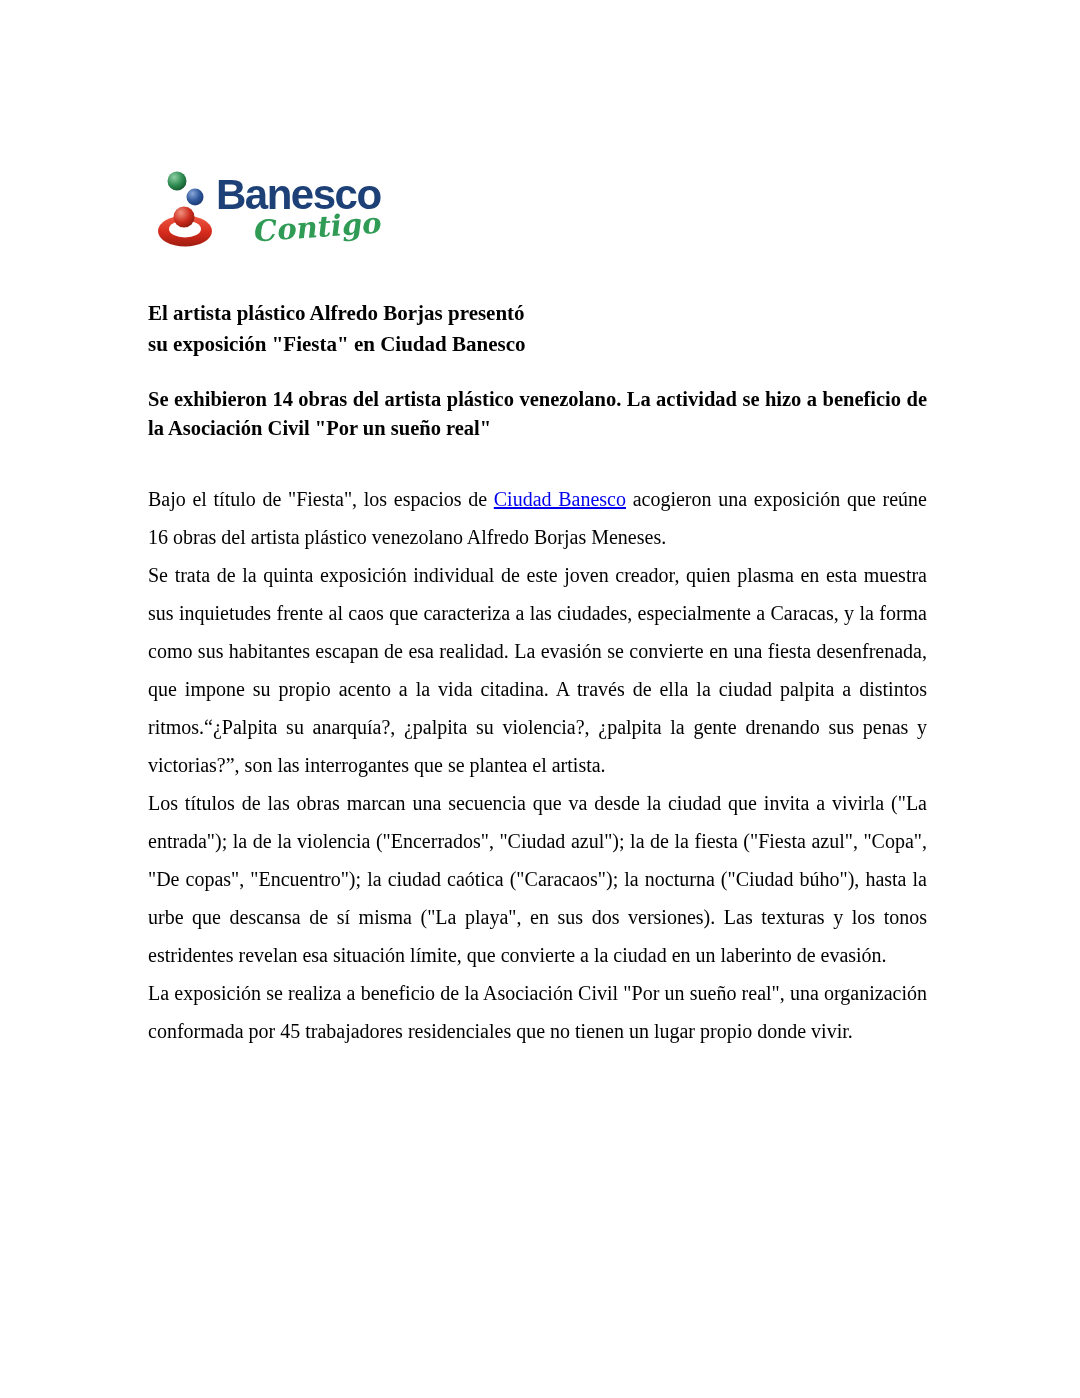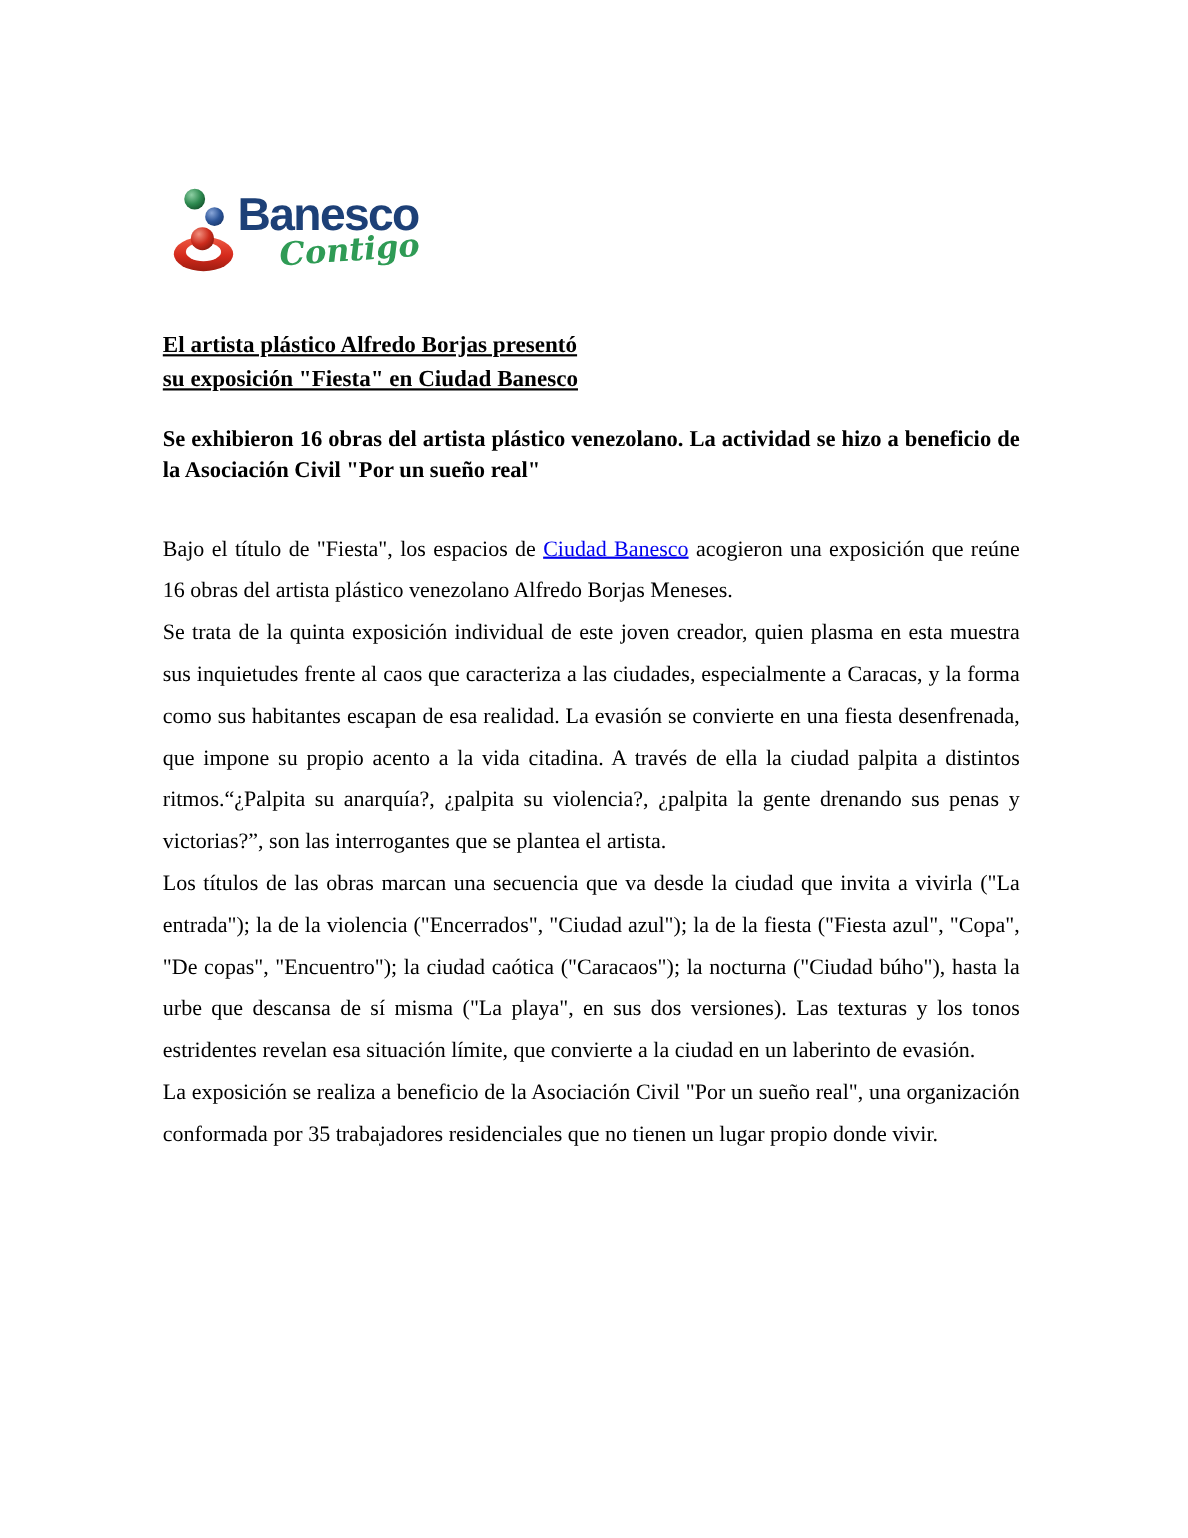--- a/index.html
+++ b/index.html
@@ -65,21 +65,20 @@
     margin-left: 38px;
     margin-top: -5px;
     transform: rotate(-4deg);
   }
   
   .title {
     margin: 46px 0 6px 0;
     font-size: 21px;
     font-weight: bold;
     line-height: 31px;
-    text-decoration: underline;
   }
   .title-line { display: block; }
   .subtitle {
     margin: 25px 0 0 0;
     font-size: 20.5px;
     font-weight: bold;
     line-height: 29px;
     text-align: justify;
   }
   .body-text {
@@ -140,23 +139,23 @@
         <span class="brand">Banesco</span>
         <span class="tagline">Contigo</span>
       </span>
     </header>
 
     <h1 class="title">
       <span class="title-line">El artista plástico Alfredo Borjas presentó</span>
       <span class="title-line">su exposición "Fiesta" en Ciudad Banesco</span>
     </h1>
 
-    <h2 class="subtitle">Se exhibieron 16 obras del artista plástico venezolano. La actividad se hizo a beneficio de la Asociación Civil "Por un sueño real"</h2>
+    <h2 class="subtitle">Se exhibieron 14 obras del artista plástico venezolano. La actividad se hizo a beneficio de la Asociación Civil "Por un sueño real"</h2>
 
     <div class="body-text">
       <p><span>Bajo el título de "Fiesta",  los espacios de </span><a class="link" href="#">Ciudad Banesco</a><span> acogieron una exposición que reúne 16 obras del artista plástico venezolano Alfredo Borjas Meneses.</span></p>
       <p>Se trata de la quinta exposición individual de este joven creador, quien plasma en esta muestra sus inquietudes frente al caos que caracteriza a las ciudades, especialmente a Caracas, y la forma como sus habitantes escapan de esa realidad. La evasión se convierte en una fiesta desenfrenada, que impone su propio acento a la vida citadina. A través de ella la ciudad palpita a distintos ritmos.“¿Palpita su anarquía?, ¿palpita su violencia?, ¿palpita la gente drenando sus penas y victorias?”, son las interrogantes que se plantea el artista.</p>
       <p>Los títulos de las obras marcan una secuencia que va desde la ciudad que invita a vivirla ("La entrada"); la de la violencia ("Encerrados", "Ciudad azul"); la de la fiesta ("Fiesta azul", "Copa", "De copas", "Encuentro"); la ciudad caótica ("Caracaos"); la nocturna ("Ciudad búho"), hasta la urbe que descansa de sí misma ("La playa", en sus dos versiones). Las texturas y los tonos estridentes revelan esa situación límite, que convierte a la ciudad en un laberinto de evasión.</p>
-      <p>La exposición se realiza a beneficio de la Asociación Civil "Por un sueño real", una organización conformada por 35 trabajadores residenciales que no tienen un lugar propio donde vivir.</p>
+      <p>La exposición se realiza a beneficio de la Asociación Civil "Por un sueño real", una organización conformada por 45 trabajadores residenciales que no tienen un lugar propio donde vivir.</p>
     </div>
 
   </div>
 </div>
 
 </body></html>

